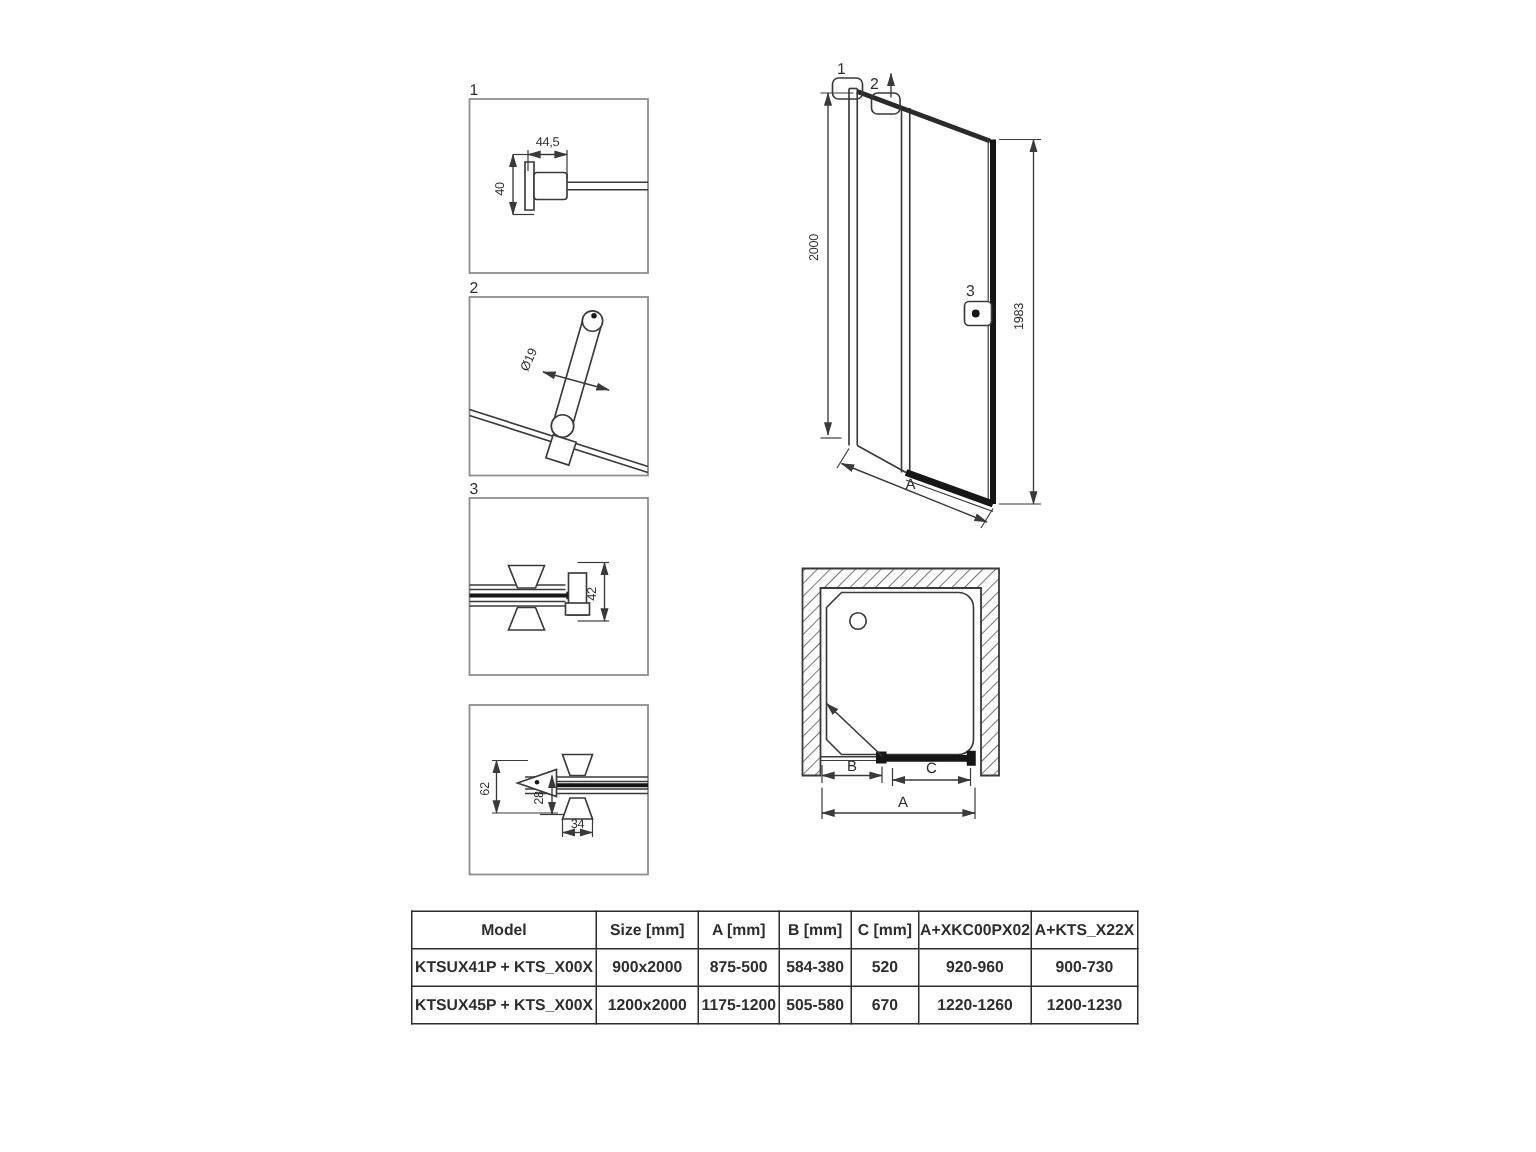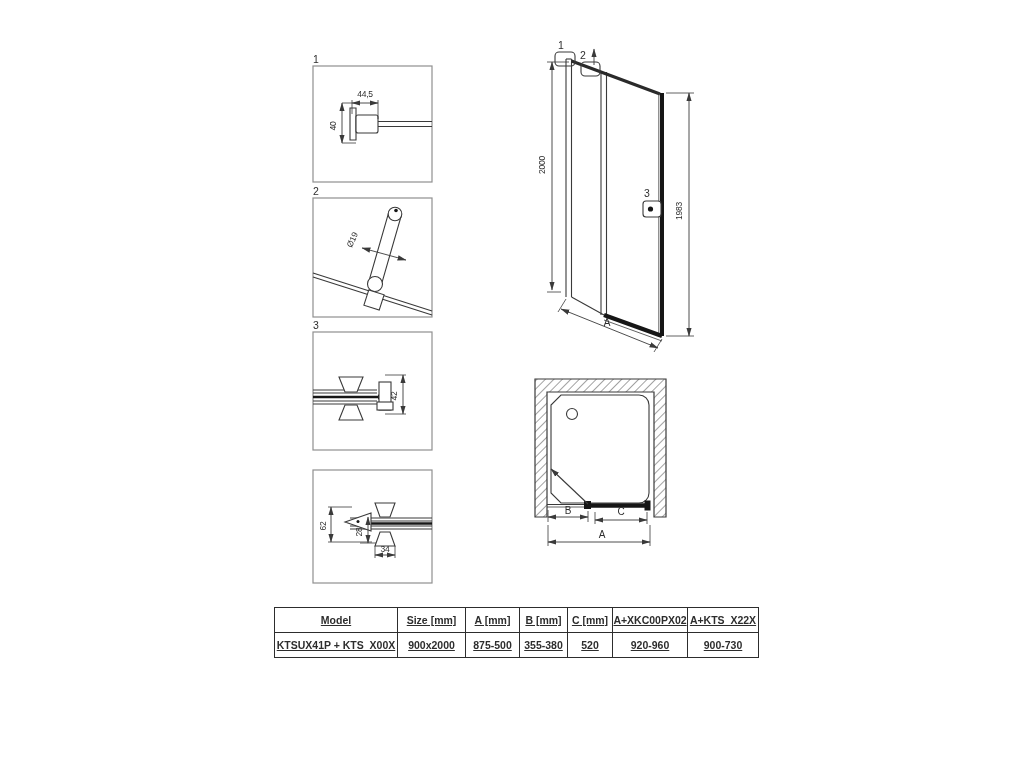--- a/index.html
+++ b/index.html
@@ -12,21 +12,21 @@
   .lbl{font-size:10.5px;}
   .ln{stroke:#3a3a3a;stroke-width:1.1;fill:none;}
   .lnw{stroke:#3a3a3a;stroke-width:1.1;fill:#ffffff;}
   .thin{stroke:#3a3a3a;stroke-width:0.8;fill:none;}
   .dimln{stroke:#3a3a3a;stroke-width:0.9;fill:none;}
   .box{stroke:#8f8f8f;stroke-width:1.2;fill:none;}
   .dark{stroke:#161616;fill:none;}
   .spec-table{position:absolute;left:274px;top:607px;border-collapse:collapse;table-layout:fixed;
               width:484px;font-size:10.5px;font-weight:bold;color:#2d2d2d;}
   .spec-table th,.spec-table td{border:1.5px solid #2d2d2d;text-align:center;padding:0;
-              height:24px;overflow:hidden;white-space:nowrap;font-weight:bold;text-decoration:underline;}
+              height:24px;overflow:hidden;white-space:nowrap;font-weight:bold;}
 </style>
 </head>
 <body>
 
 <div class="canvas">
 
   <svg style="left:300px;top:40px;" width="140" height="560" viewBox="0 0 140 560">
     <defs>
       <marker id="ah" viewBox="0 0 8 6" refX="7.5" refY="3" markerWidth="9" markerHeight="7" orient="auto-start-reverse" markerUnits="userSpaceOnUse">
         <path d="M0,0.6 L8,3 L0,5.4 Z" fill="#3a3a3a"></path>
@@ -208,21 +208,30 @@
         <th>C [mm]</th>
         <th>A+XKC00PX02</th>
         <th>A+KTS_X22X</th>
       </tr>
     </thead>
     <tbody>
       <tr>
         <td>KTSUX41P + KTS_X00X</td>
         <td>900x2000</td>
         <td>875-500</td>
-        <td>355-380</td>
+        <td>584-380</td>
         <td>520</td>
         <td>920-960</td>
         <td>900-730</td>
       </tr>
+      <tr>
+        <td>KTSUX45P + KTS_X00X</td>
+        <td>1200x2000</td>
+        <td>1175-1200</td>
+        <td>505-580</td>
+        <td>670</td>
+        <td>1220-1260</td>
+        <td>1200-1230</td>
+      </tr>
     </tbody>
   </table>
 
 </div>
 
 </body></html>

